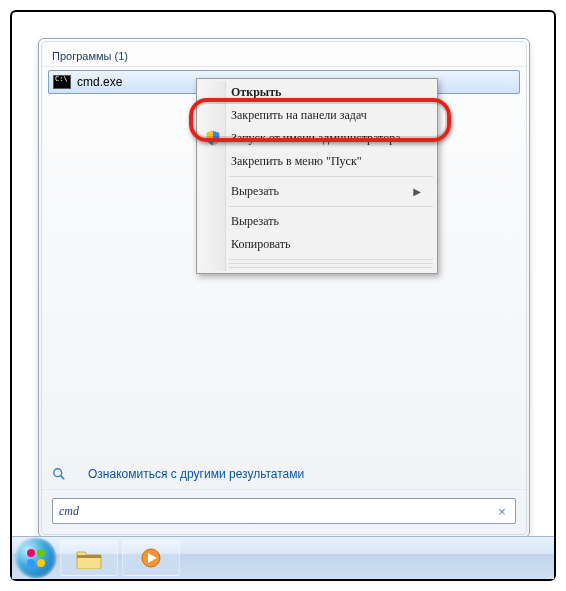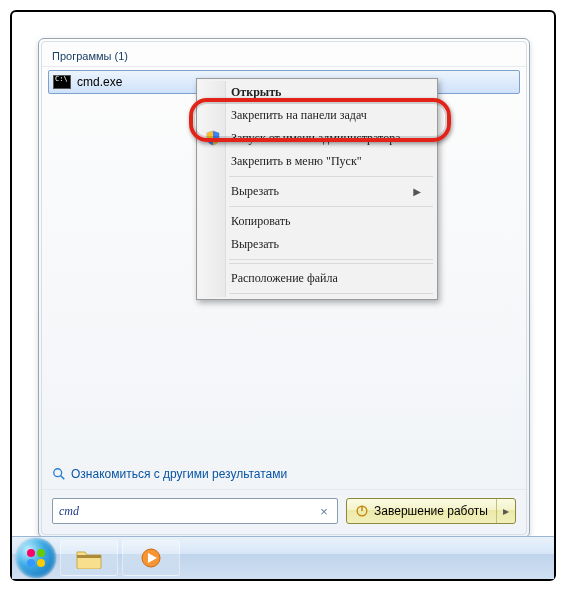--- a/index.html
+++ b/index.html
@@ -16,21 +16,21 @@
   .section-header{color:#1b3f66;font-size:11px;padding:8px 10px 4px;border-bottom:1px solid #e4eaf0;}
 
   .result-item{display:flex;align-items:center;height:22px;margin:3px 6px 0;
     border:1px solid #7da2ce;border-radius:2px;
     background:linear-gradient(to bottom,#ecf4fd,#cfe2fb);padding:0 4px;gap:6px;}
   .cmd-icon{width:16px;height:12px;background:#000;border:1px solid #555;position:relative;}
   .cmd-icon::after{content:"C:\\";position:absolute;left:1px;top:-1px;color:#fff;font-size:7px;font-family:monospace;}
 
   .spacer{flex:1;}
 
-  .more-results{display:flex;align-items:center;gap:5px;color:#0a55a3;padding:0 10px;height:30px;cursor:pointer;}
+  .more-results{display:flex;align-items:center;gap:22px;color:#0a55a3;padding:0 10px;height:30px;cursor:pointer;}
   .magnifier{width:14px;height:14px;}
   .magnifier svg{display:block;}
 
   .bottom-bar{display:flex;align-items:center;gap:8px;padding:8px 10px 10px;border-top:1px solid #e4eaf0;}
 
   .searchbox{flex:1;display:flex;align-items:center;height:24px;background:#fff;border:1px solid #8a9db0;border-radius:2px;padding:0 4px;}
   .searchbox input{flex:1;border:0;outline:0;font:italic 12px "Segoe UI";background:transparent;color:#1e3a8a;}
   .clear-x{width:18px;color:#5d7fa3;text-align:center;cursor:pointer;font-size:13px;}
 
   .shutdown{display:flex;align-items:stretch;height:24px;border:1px solid #8a8a3d;border-radius:3px;overflow:hidden;
@@ -92,32 +92,20 @@
           </svg>
       </span>
       <span>Ознакомиться с другими результатами</span>
     </div>
 
     <div class="bottom-bar">
       <div class="searchbox">
         <input value="cmd" style="">
         <span class="clear-x">×</span>
       </div>
-      <div class="shutdown">
-        <div class="btn">
-          <span class="shut-icon">
-            <svg viewBox="0 0 16 16">
-                <circle cx="8" cy="8" r="5.5" fill="none" stroke="#c78b13" stroke-width="1.6"></circle>
-                <line x1="8" y1="2" x2="8" y2="8" stroke="#c78b13" stroke-width="1.8"></line>
-              </svg>
-          </span>
-          <span>Завершение работы</span>
-        </div>
-        <div class="arrow">▸</div>
-      </div>
     </div>
   </div>
 </div>
 
 <div class="ctxmenu">
   <div class="gutter"></div>
   <div class="ctx-row interact">
       <b>Открыть</b>
     </div>
   <div class="ctx-row interact">
@@ -138,30 +126,27 @@
   <div class="ctx-row interact">
       <span>Закрепить в меню "Пуск"</span>
     </div>
   <div class="ctx-sep"></div>
   <div class="ctx-row interact">
       <span>Вырезать</span>
       <span class="ctx-sub">▶</span>
     </div>
   <div class="ctx-sep"></div>
   <div class="ctx-row interact">
-      <span>Копировать</span>
+      <span>Вырезать</span>
     </div>
   <div class="ctx-row interact">
-      <span>Вырезать</span>
+      <span>Копировать</span>
     </div>
   <div class="ctx-sep"></div>
   <div class="ctx-sep"></div>
-  <div class="ctx-row interact">
-      <span>Расположение файла</span>
-    </div>
   <div class="ctx-sep"></div>
 </div>
 
 <div class="ring"></div>
 
 <div class="taskbar">
   <div class="start-orb">
     <svg width="24" height="24" viewBox="0 0 24 24">
       <circle cx="7" cy="7" r="4" fill="#f06"></circle>
         <circle cx="17" cy="7" r="4" fill="#6c0"></circle>

